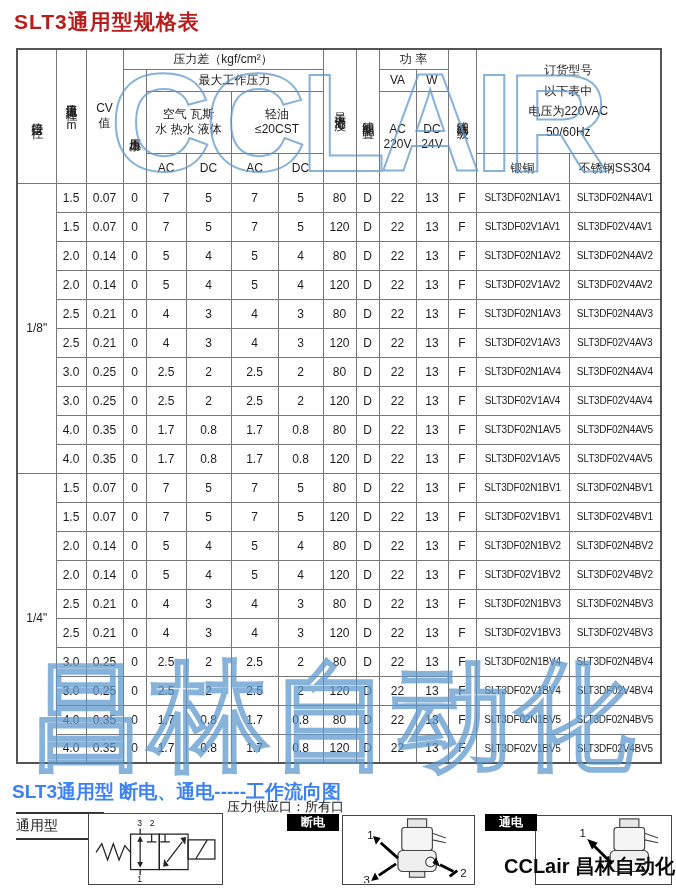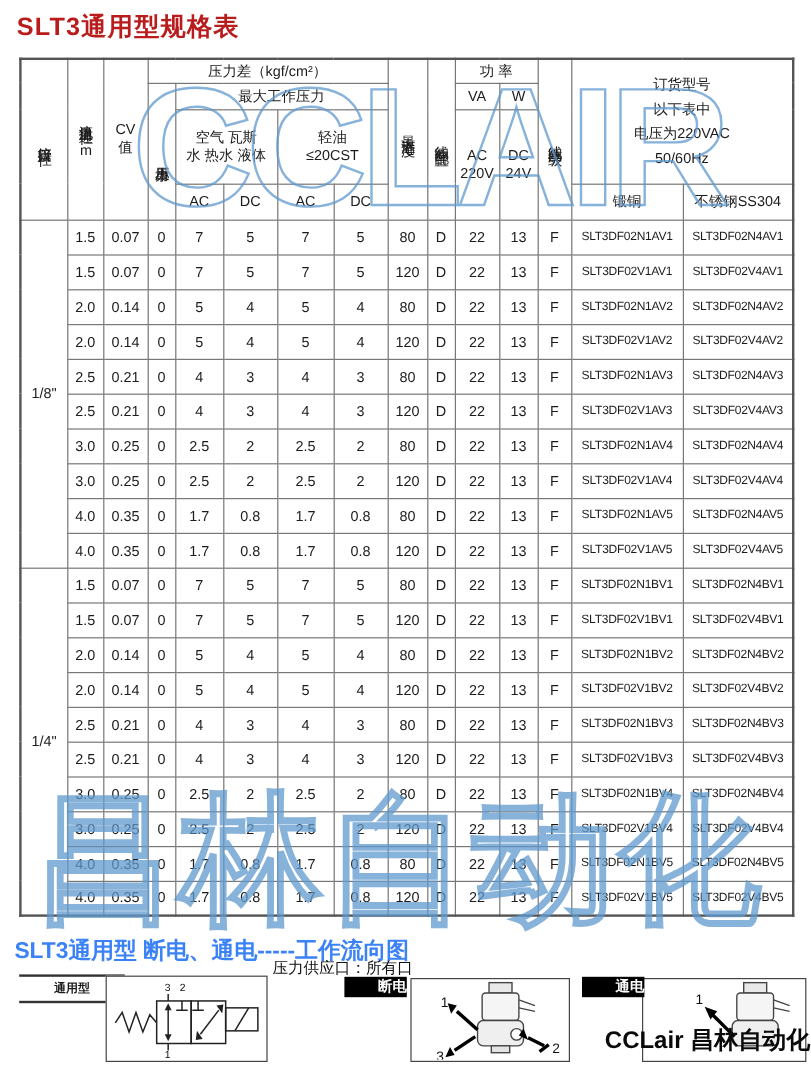--- a/index.html
+++ b/index.html
@@ -29,28 +29,28 @@
   
   .wm { position:absolute; font-weight:bold; white-space:nowrap; pointer-events:none; z-index:5;
         color:rgba(125,175,220,0.30);
         text-align:right;
         -webkit-text-fill-color:transparent;
         -webkit-text-stroke:2px rgba(95,152,205,0.75); }
   .wm-top { left:110px; top:42px; font-size:140px; letter-spacing:-6px; }
   .wm-bottom { left:28px; top:638px; font-size:118px; letter-spacing:4px; }
 
   
-  .u-label { position:absolute; left:16px; top:812px; width:88px; text-align:center; font-size:10px; font-weight:bold;
+  .u-label { position:absolute; left:16px; top:812px; width:88px; font-size:14px; font-weight:normal;
              border-top:2px solid #333; border-bottom:2px solid #333; padding:3px 0; z-index:2; background:#fff; }
   .fbox { position:absolute; border:1.5px solid #444; background:#fff; z-index:2; }
   .box-schematic { left:88px; top:813px; width:135px; height:72px; }
   .box-off { left:342px; top:815px; width:133px; height:70px; }
   .box-on  { left:535px; top:815px; width:137px; height:70px; }
   .badge { position:absolute; background:#000; color:#fff; font-size:12px; font-weight:bold;
-           width:52px; height:17px; line-height:17px; text-align:right; z-index:3; }
+           width:52px; height:17px; line-height:17px; text-align:center; z-index:3; }
   .badge-off { left:287px; top:814px; }
   .badge-on  { left:485px; top:814px; }
   .supply-note { position:absolute; left:227px; top:798px; font-size:13px; color:#111; z-index:2; }
   .brand-text { position:absolute; left:504px; top:853px; font-size:20px; font-weight:bold; color:#0a0a0a; z-index:6; white-space:nowrap; }
   svg { display:block; }
 </style>
 </head>
 <body>
 
 <div class="page">

